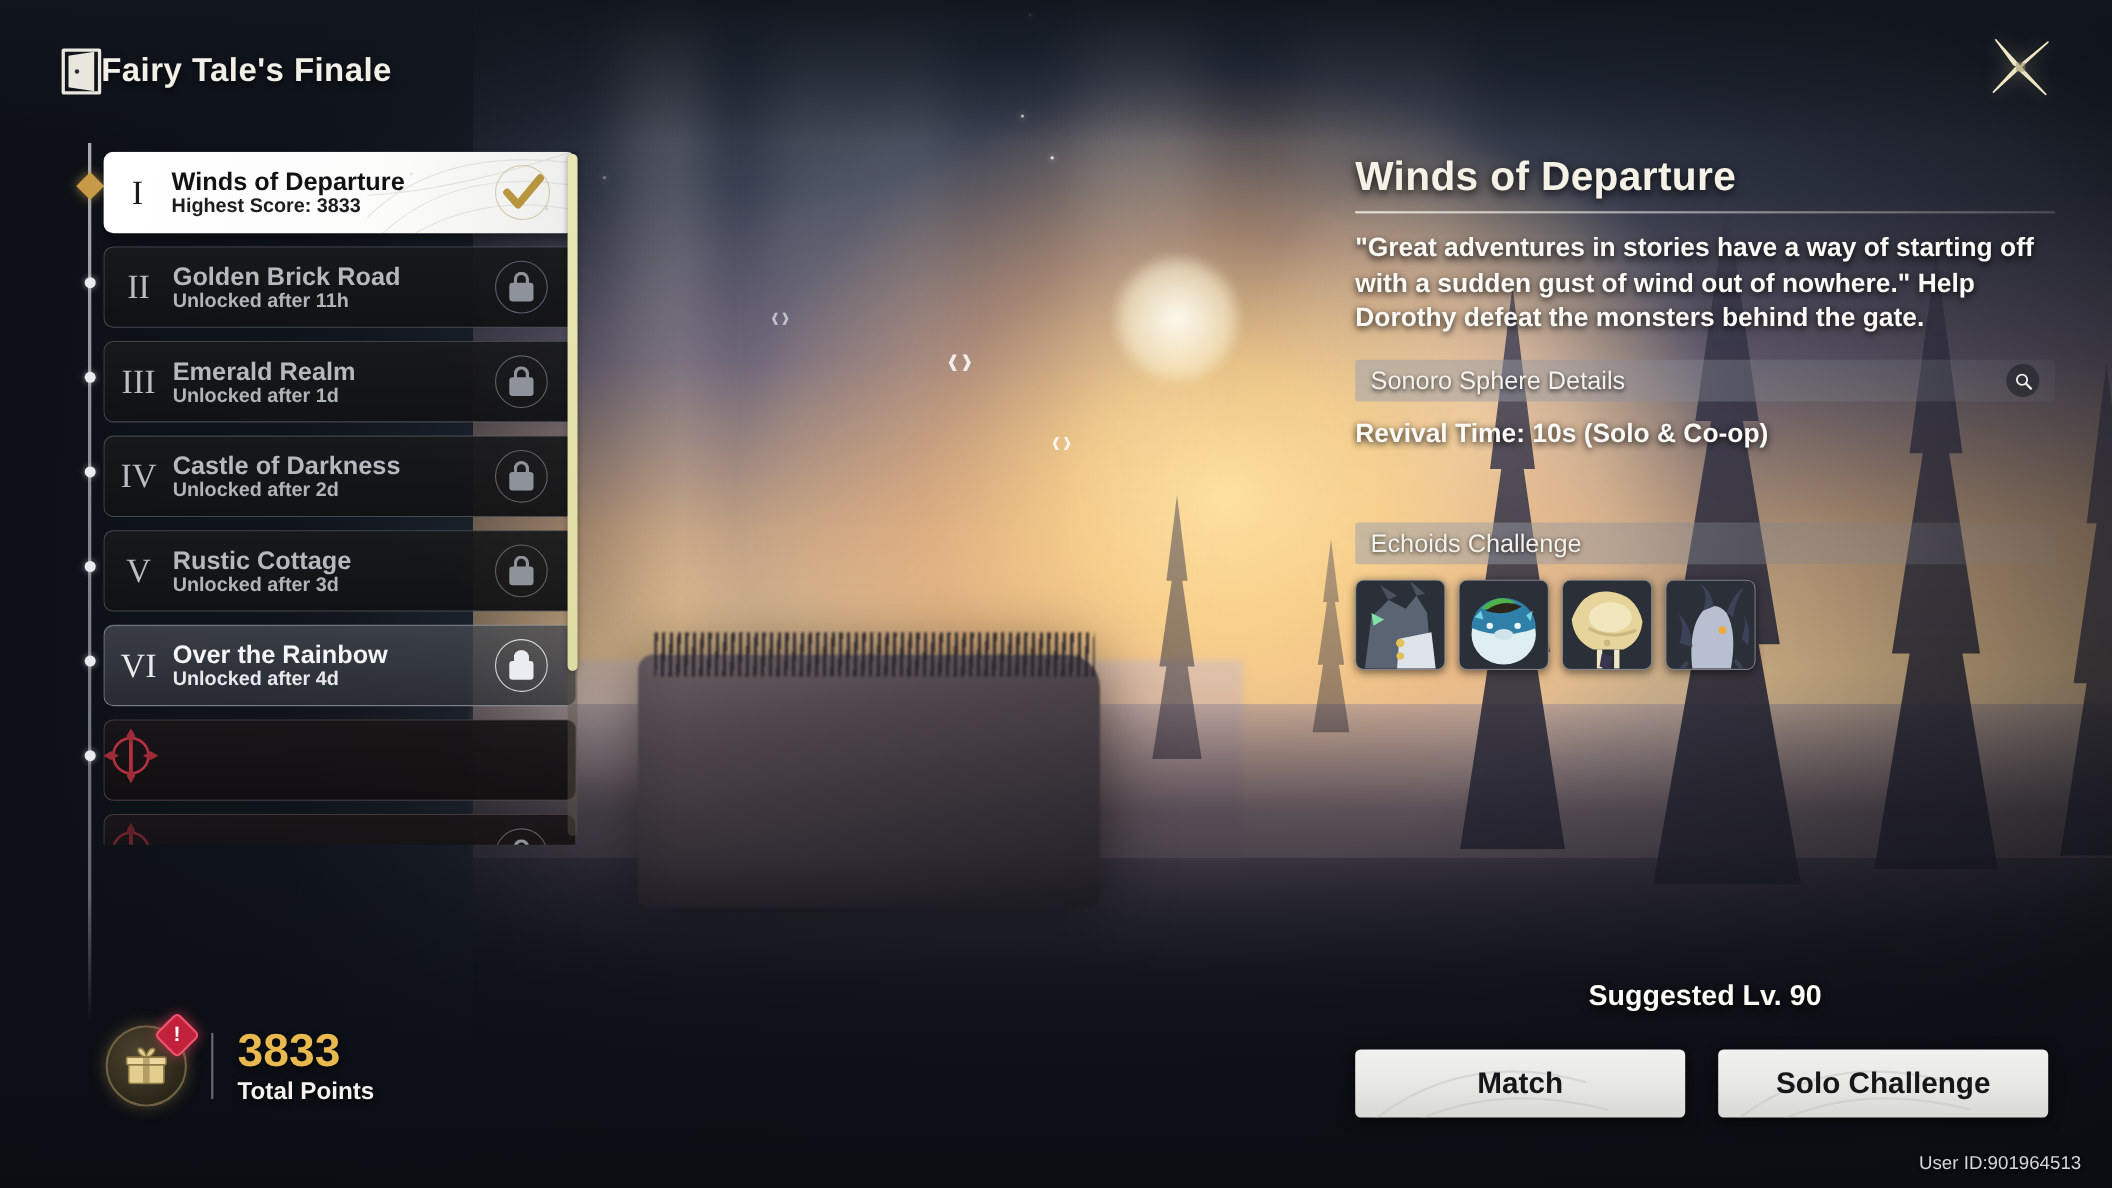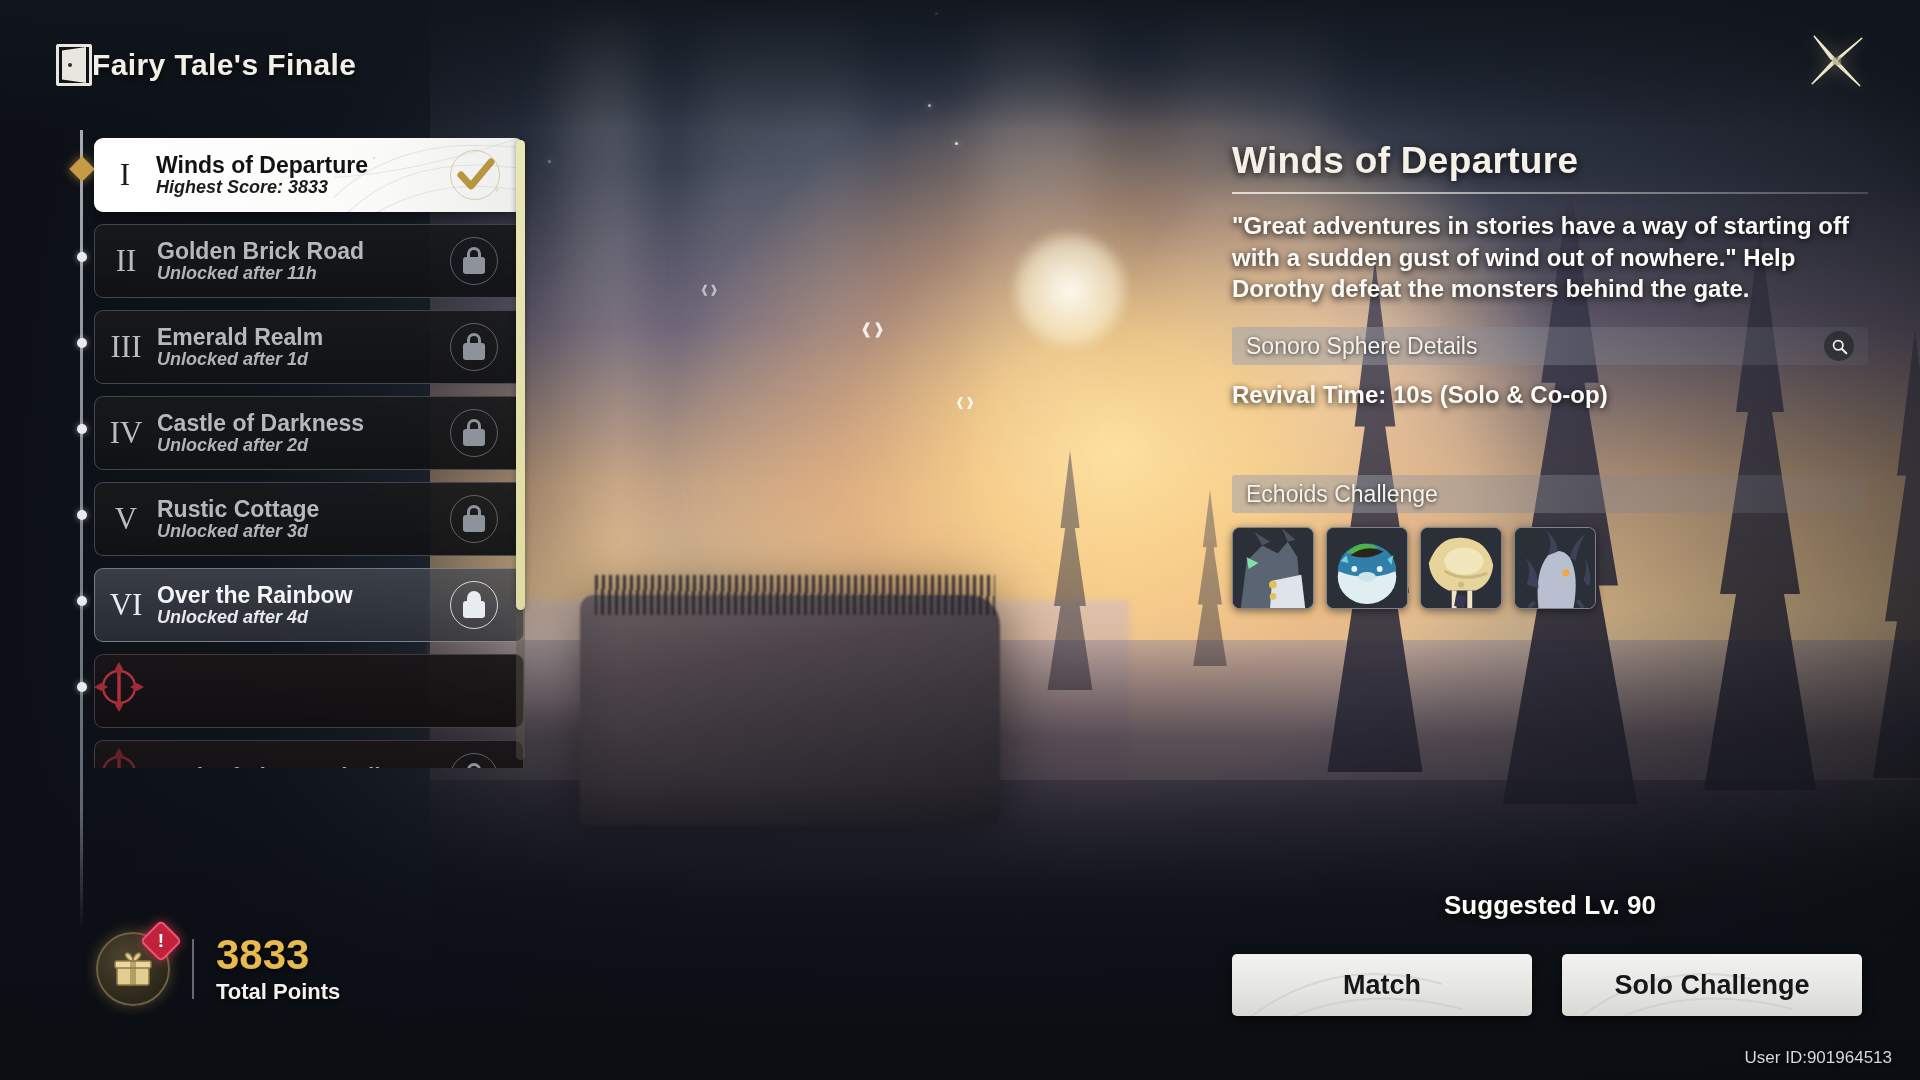--- a/index.html
+++ b/index.html
@@ -89,21 +89,21 @@
 
   
   .stage-clip{position:absolute;left:94px;top:138px;width:430px;height:630px;overflow:hidden;z-index:20;}
   .stage-list{display:flex;flex-direction:column;gap:12px;}
   .stage{position:relative;height:74px;border-radius:9px;display:flex;align-items:center;
      padding:0 18px 0 0;cursor:pointer;}
   .stage .num{width:62px;text-align:center;font-family:"Liberation Serif",serif;font-size:31px;
      flex:0 0 62px;}
   .stage .txt{flex:1;display:flex;flex-direction:column;justify-content:center;gap:1px;}
   .stage .nm{font-size:23px;font-weight:bold;line-height:1.05;}
-  .stage .sub{font-size:18px;font-weight:bold;line-height:1.05;font-style:italic;}
+  .stage .sub{font-size:18px;font-weight:bold;line-height:1.05;}
   .stage .badge{width:62px;height:62px;flex:0 0 62px;position:relative;}
 
   .stage.active{background:linear-gradient(100deg,#ffffff 0%,#fbfbfa 62%,#ededeb 100%);
      box-shadow:0 3px 14px rgba(0,0,0,.55);}
   .stage.active .num{color:#1a1a1a;}
   .stage.active .nm{color:#121212;}
   .stage.active .sub{color:#1c1c1c;}
   .stage.active .deco{position:absolute;right:0;top:0;width:190px;height:100%;opacity:.5;overflow:hidden;border-radius:0 9px 9px 0;}
 
   .stage.locked{background:linear-gradient(180deg,rgba(24,25,27,.93),rgba(17,18,20,.95));

